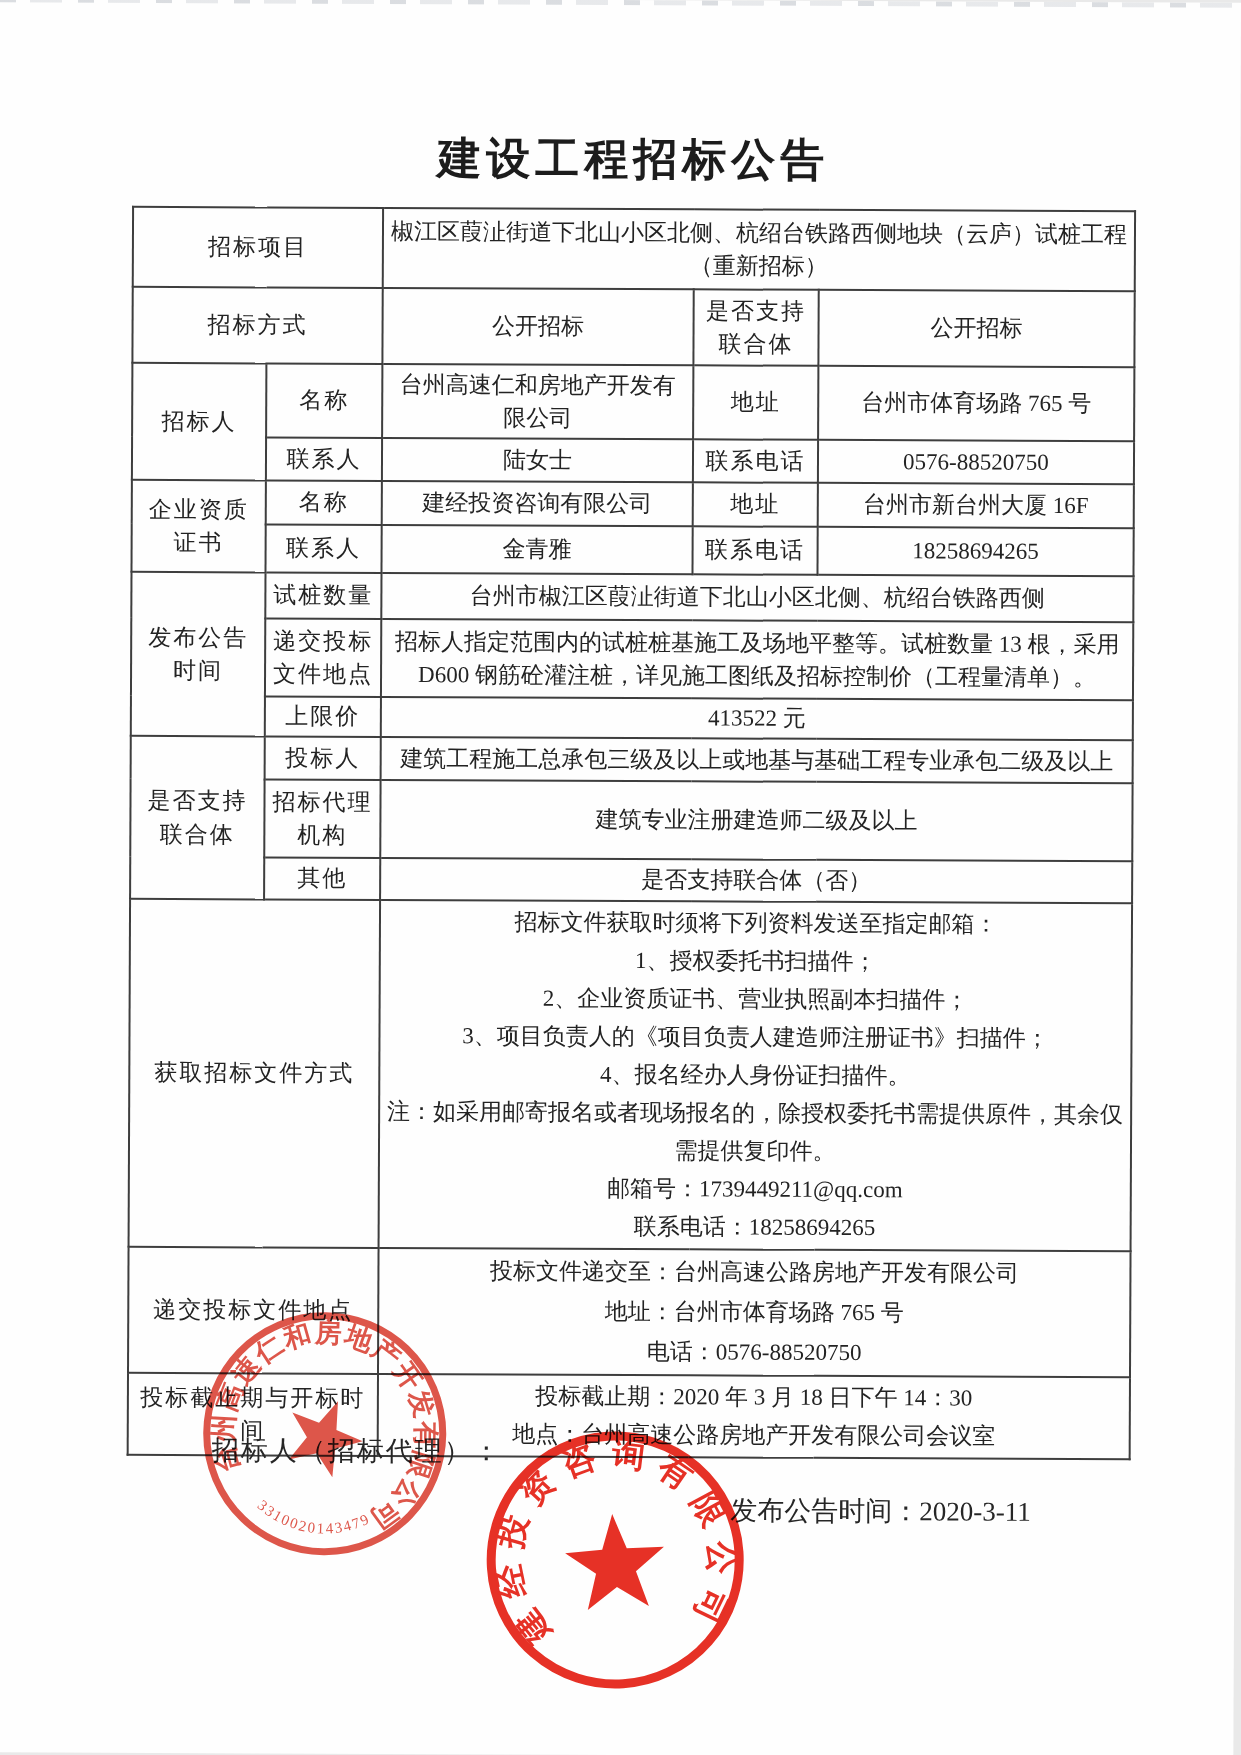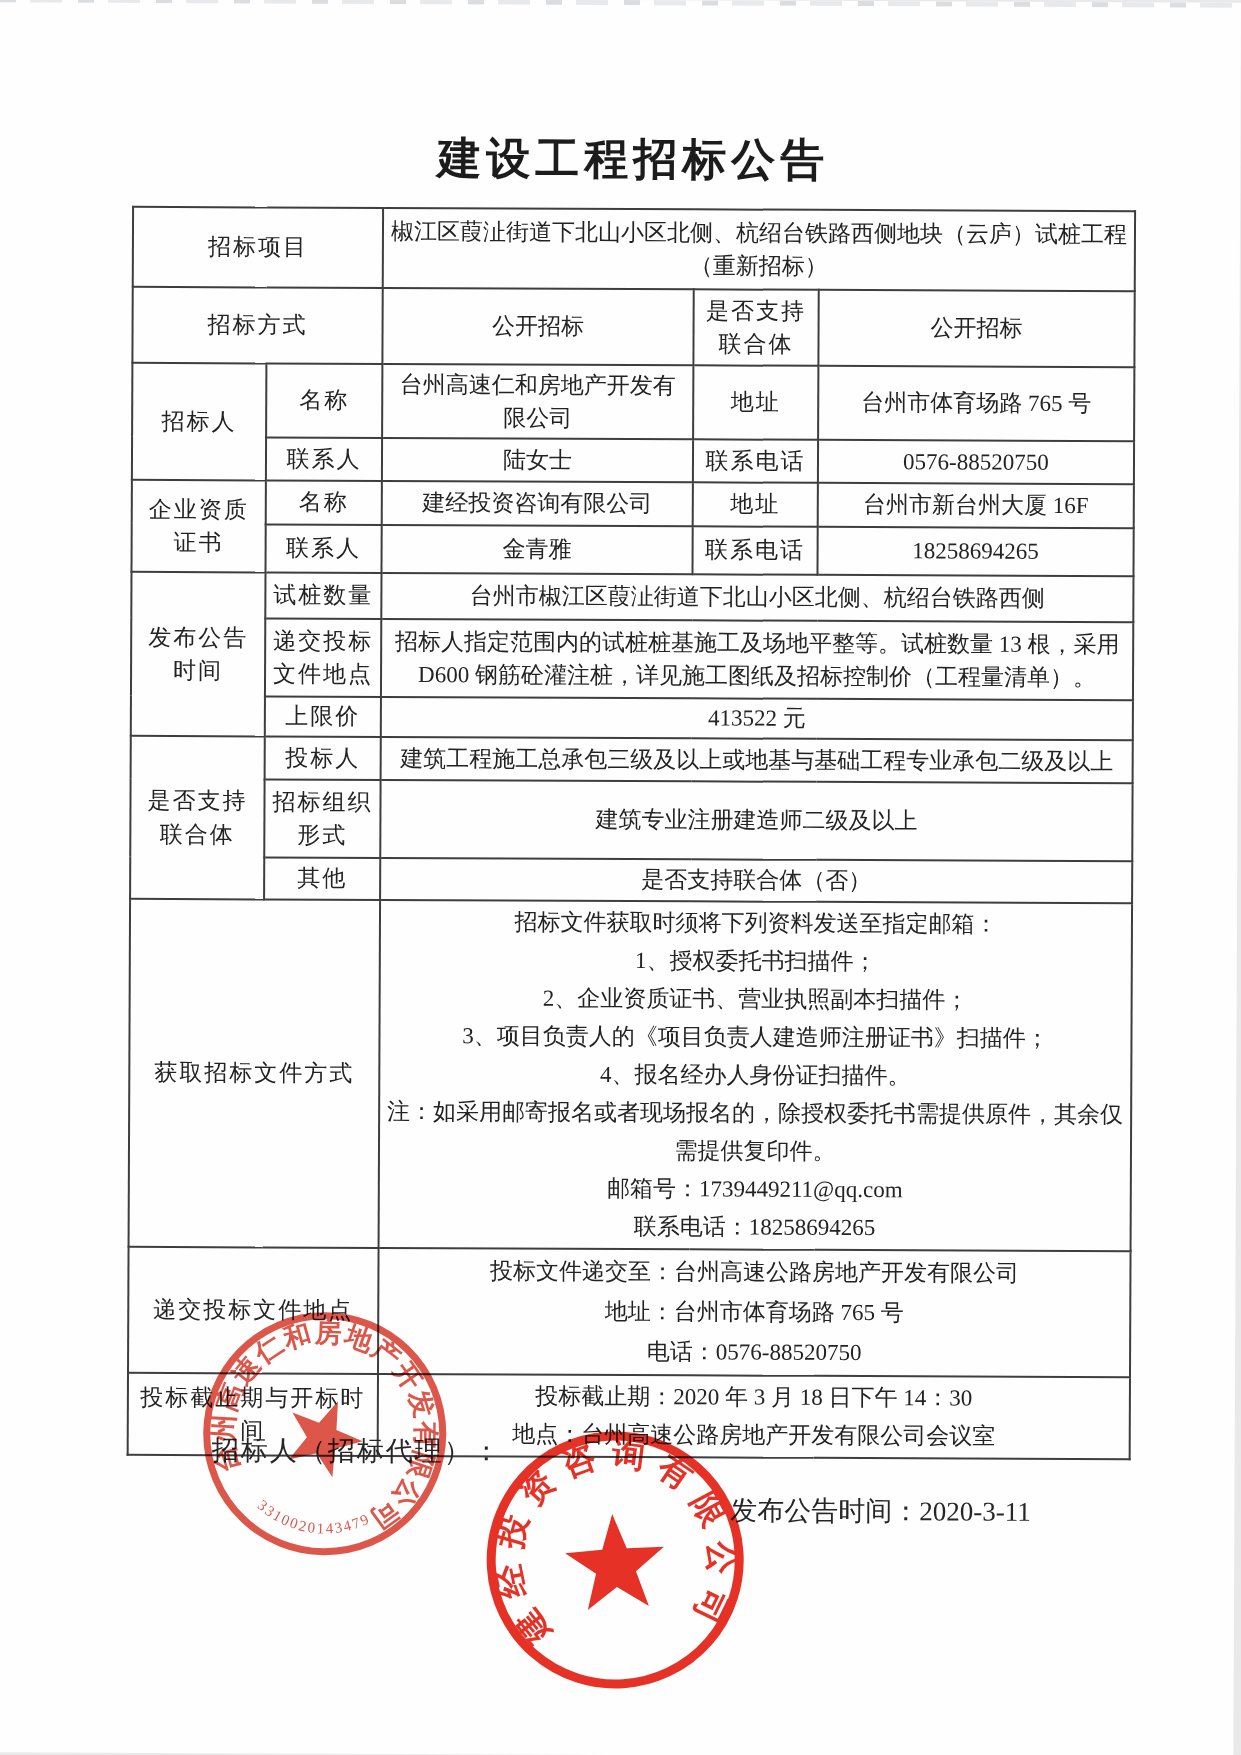--- a/index.html
+++ b/index.html
@@ -108,21 +108,21 @@
       <tr style="height:40px">
         <td class="lbl">上限价</td>
         <td colspan="3">413522 元</td>
       </tr>
       <tr style="height:43px">
         <td class="lbl" rowspan="3">是否支持联合体</td>
         <td class="lbl">投标人</td>
         <td colspan="3">建筑工程施工总承包三级及以上或地基与基础工程专业承包二级及以上</td>
       </tr>
       <tr style="height:78px">
-        <td class="lbl">招标组织形式</td>
+        <td class="lbl">招标代理机构</td>
         <td colspan="3">建筑专业注册建造师二级及以上</td>
       </tr>
       <tr style="height:42px">
         <td class="lbl">其他</td>
         <td colspan="3">是否支持联合体（否）</td>
       </tr>
       <tr style="height:310px">
         <td class="lbl" colspan="2">获取招标文件方式</td>
         <td class="left obtain-cell" colspan="3">
           <div class="ln">招标文件获取时须将下列资料发送至指定邮箱：</div>

